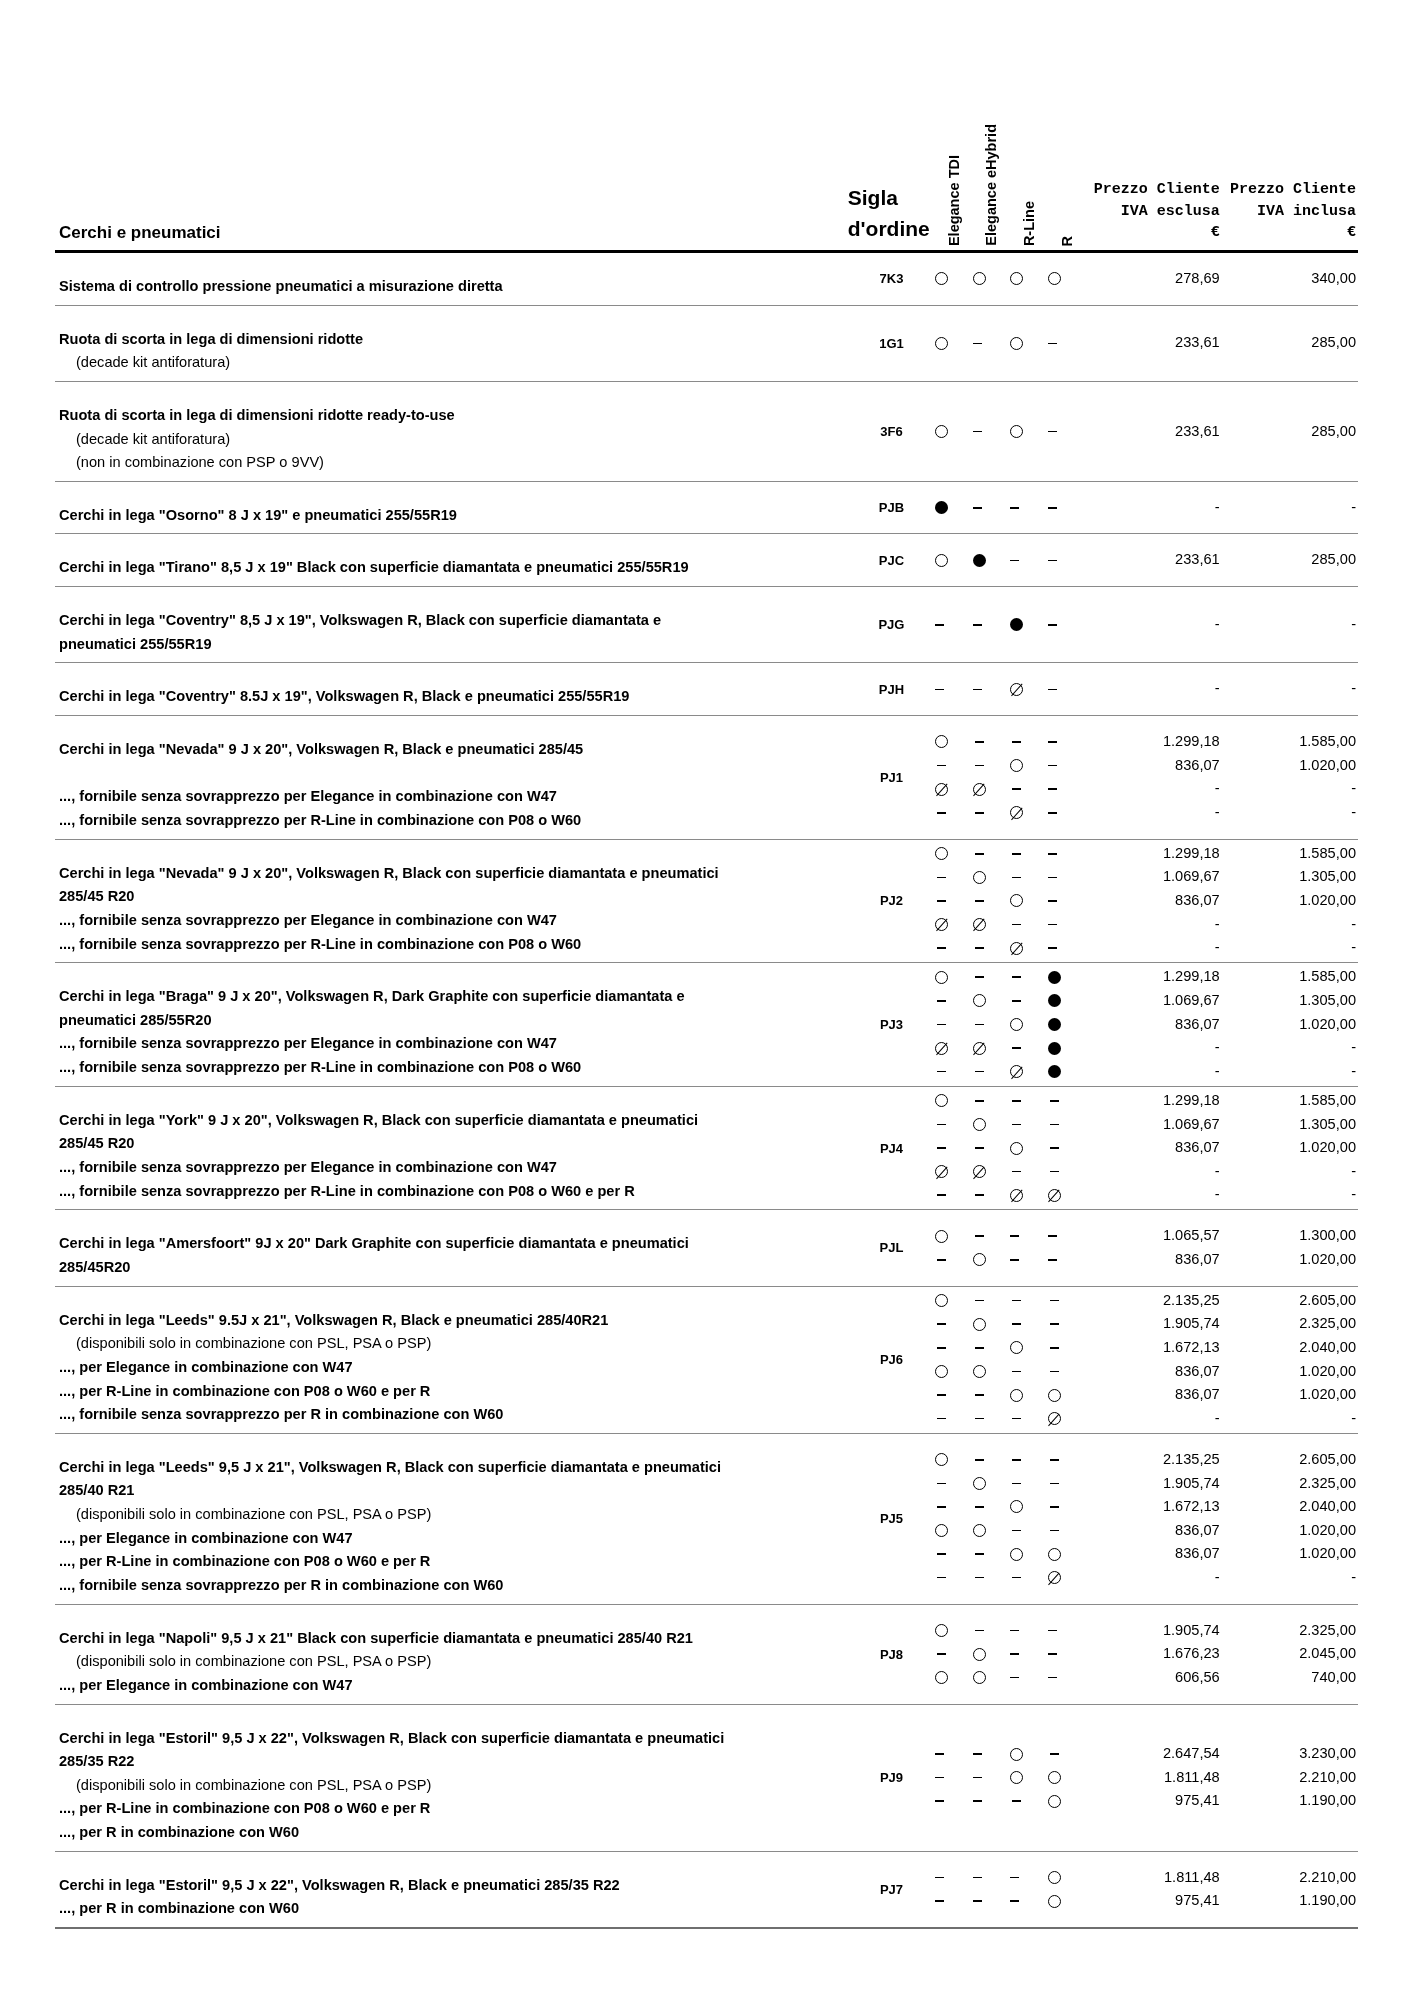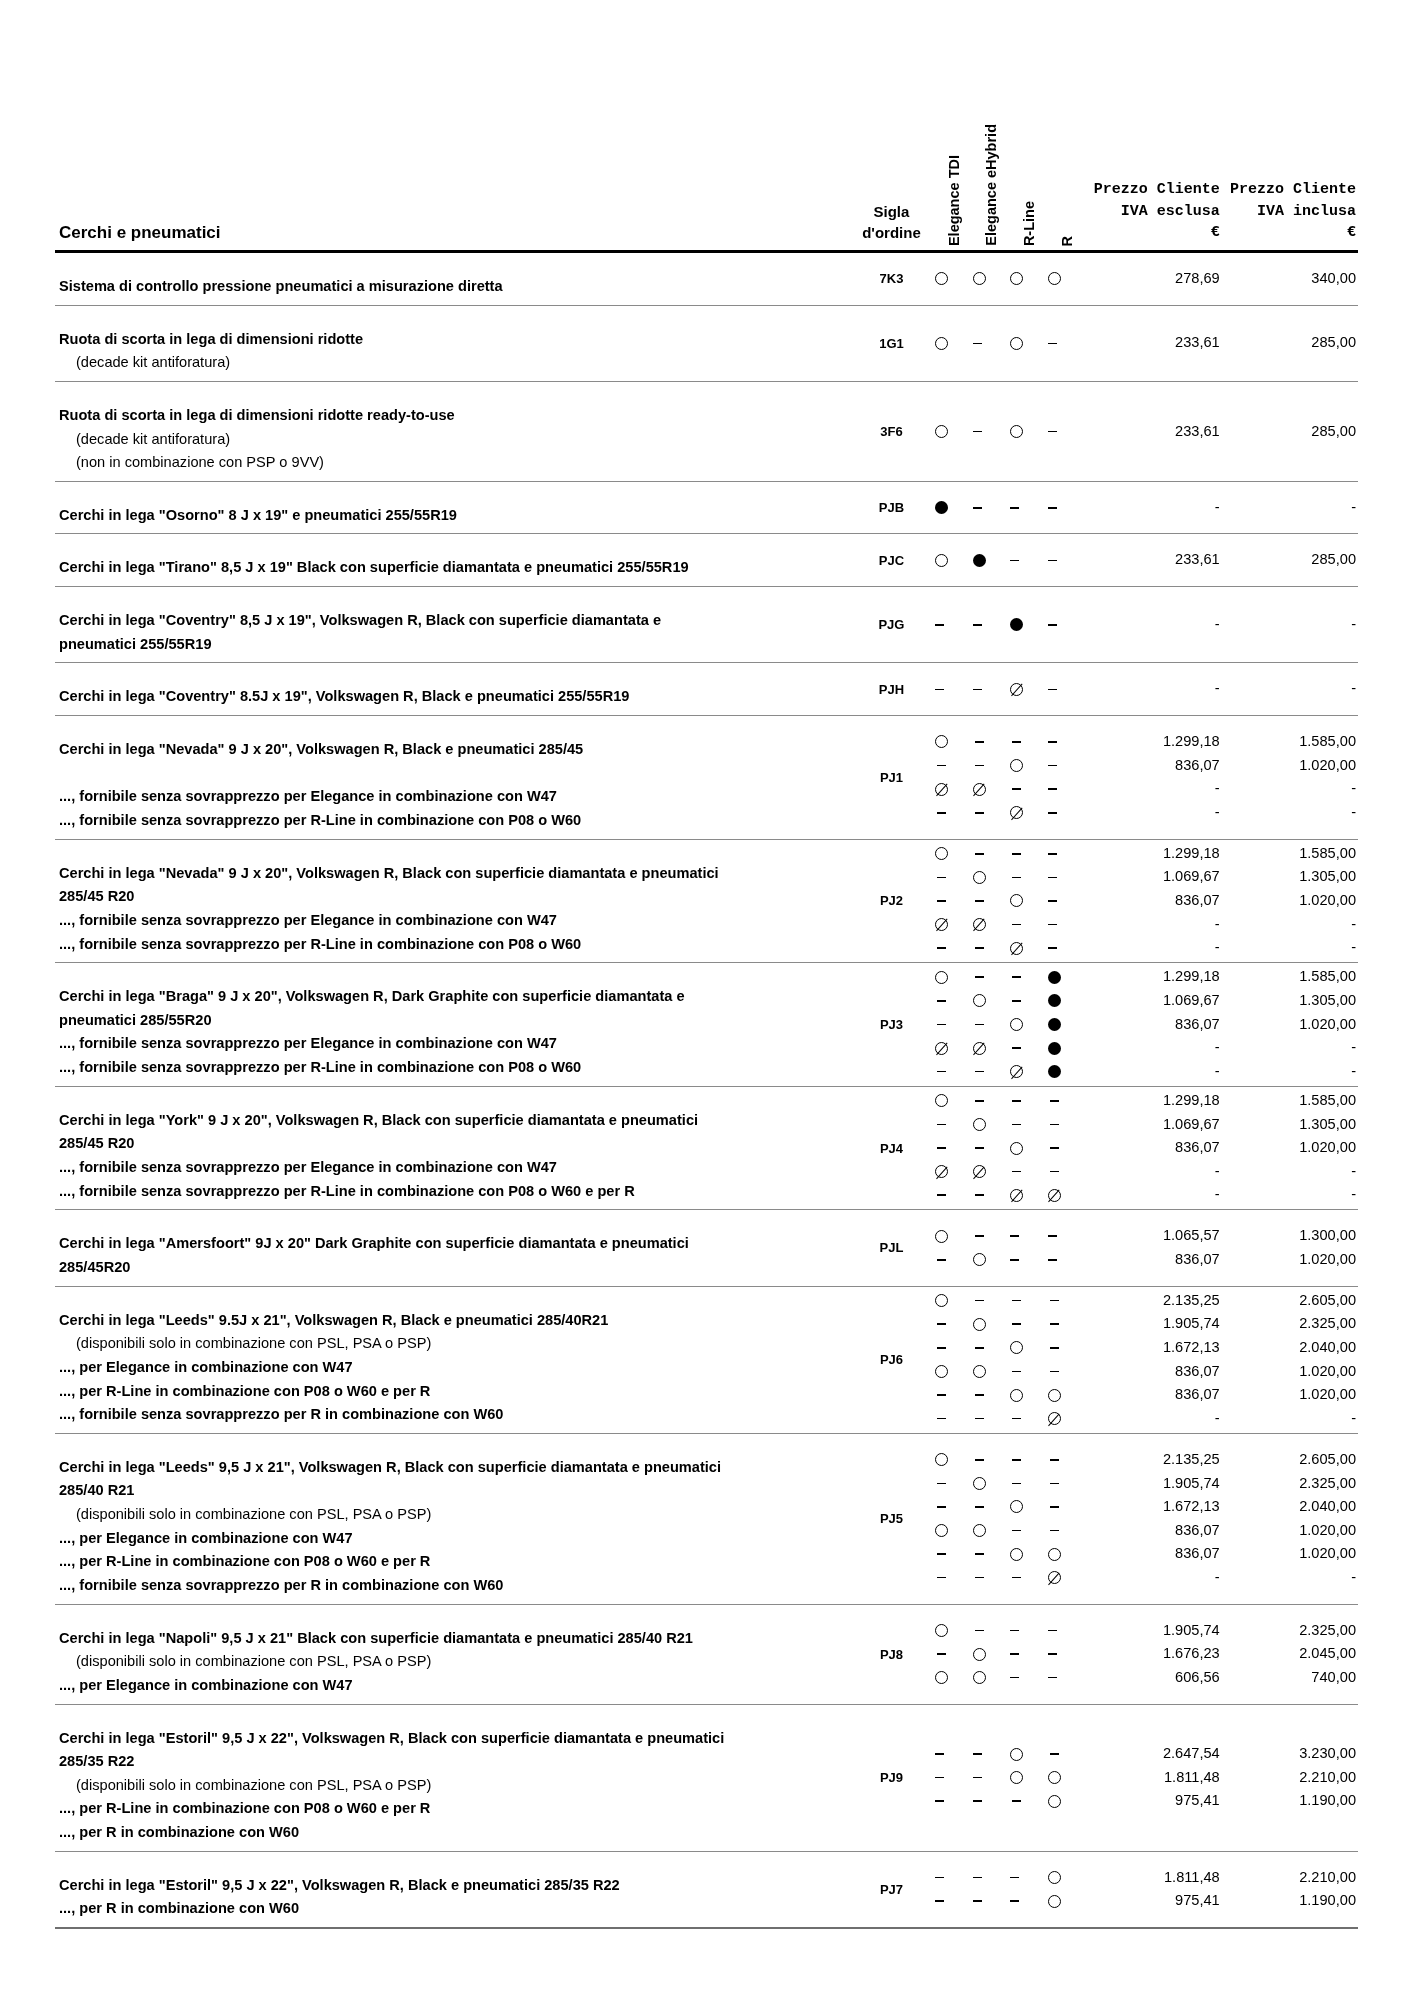--- a/index.html
+++ b/index.html
@@ -54,23 +54,23 @@
     font-size: 15px;
     border: 0;
   }
   th.h-desc {
     text-align: left;
     font-size: 17px;
     padding-left: 4px;
     padding-bottom: 7px;
   }
   th.h-sigla {
-    text-align: center;
+    text-align: left;
     line-height: 1.45;
-    font-size: 15px;
+    font-size: 21px;
     padding-bottom: 6px;
   }
   th.h-sym {
     height: 150px;
     padding: 0 0 4px 0;
     text-align: center;
   }
   .rot {
     display: block;
     writing-mode: vertical-rl;

